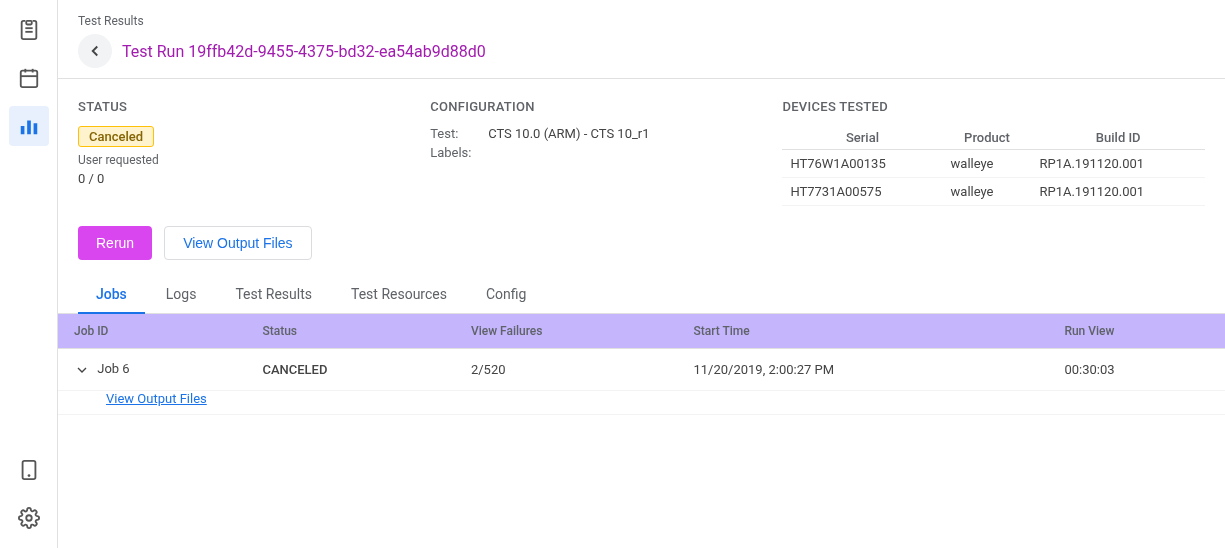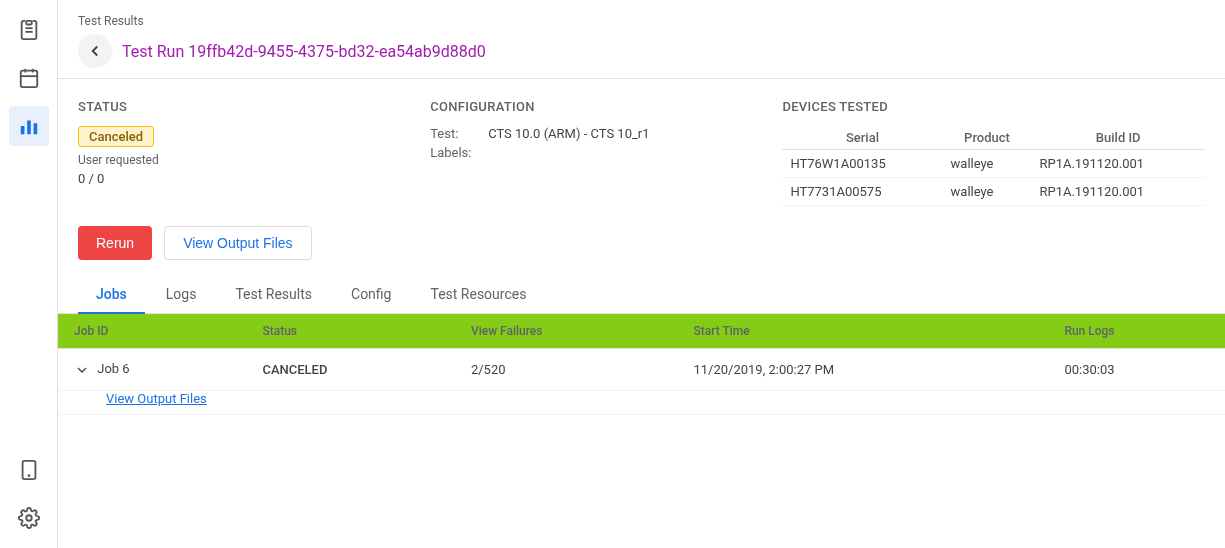--- a/index.html
+++ b/index.html
@@ -148,21 +148,21 @@
       color: #444;
     }
 
     
     .action-row {
       padding: 10px 20px 16px 20px;
       display: flex;
       gap: 12px;
     }
     .btn-primary {
-      background: #ef4444;
+      background: #d946ef;
       color: #fff;
       border: none;
       border-radius: 4px;
       padding: 8px 18px;
       font-size: 14px;
       cursor: pointer;
       font-weight: 500;
     }
     .btn-secondary {
       background: #fff;
@@ -199,21 +199,21 @@
     
     .jobs-table-container {
       padding: 0 0 0 0;
     }
     .jobs-table {
       width: 100%;
       border-collapse: collapse;
       font-size: 13px;
     }
     .jobs-table thead tr {
-      background: #84cc16;
+      background: #c4b5fd;
     }
     .jobs-table th {
       text-align: left;
       padding: 10px 16px;
       font-weight: 500;
       color: #5f6368;
       border-bottom: 1px solid #e0e0e0;
       font-size: 12px;
     }
     .jobs-table td {
@@ -350,33 +350,33 @@
 
   <div class="action-row">
     <button class="btn-primary">Rerun</button>
     <button class="btn-secondary">View Output Files</button>
   </div>
 
   <div class="tabs-row" id="tabs-container">
       <div class="tab active">Jobs</div>
       <div class="tab">Logs</div>
       <div class="tab">Test Results</div>
+      <div class="tab">Test Resources</div>
       <div class="tab">Config</div>
-      <div class="tab">Test Resources</div>
     </div>
 
   <div class="jobs-table-container">
     <table class="jobs-table">
       <thead>
         <tr>
           <th>Job ID</th>
           <th>Status</th>
           <th>View Failures</th>
           <th>Start Time</th>
-          <th>Run Logs</th>
+          <th>Run View</th>
         </tr>
       </thead>
       <tbody id="jobs-tbody">
           <tr>
     <td style="cursor:pointer;">
       <svg class="chevron-icon" viewBox="0 0 24 24" fill="none" stroke="#444" stroke-width="2">
         <polyline points="6 9 12 15 18 9"></polyline>
       </svg>
       Job 6
     </td>

